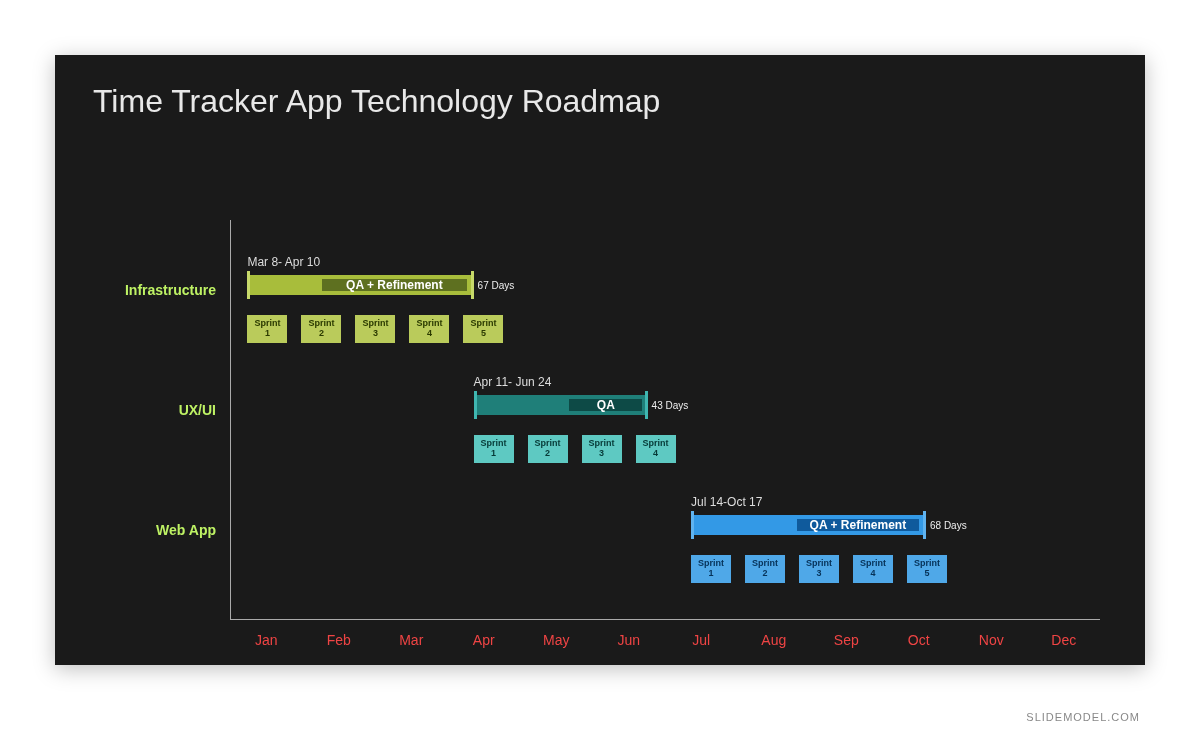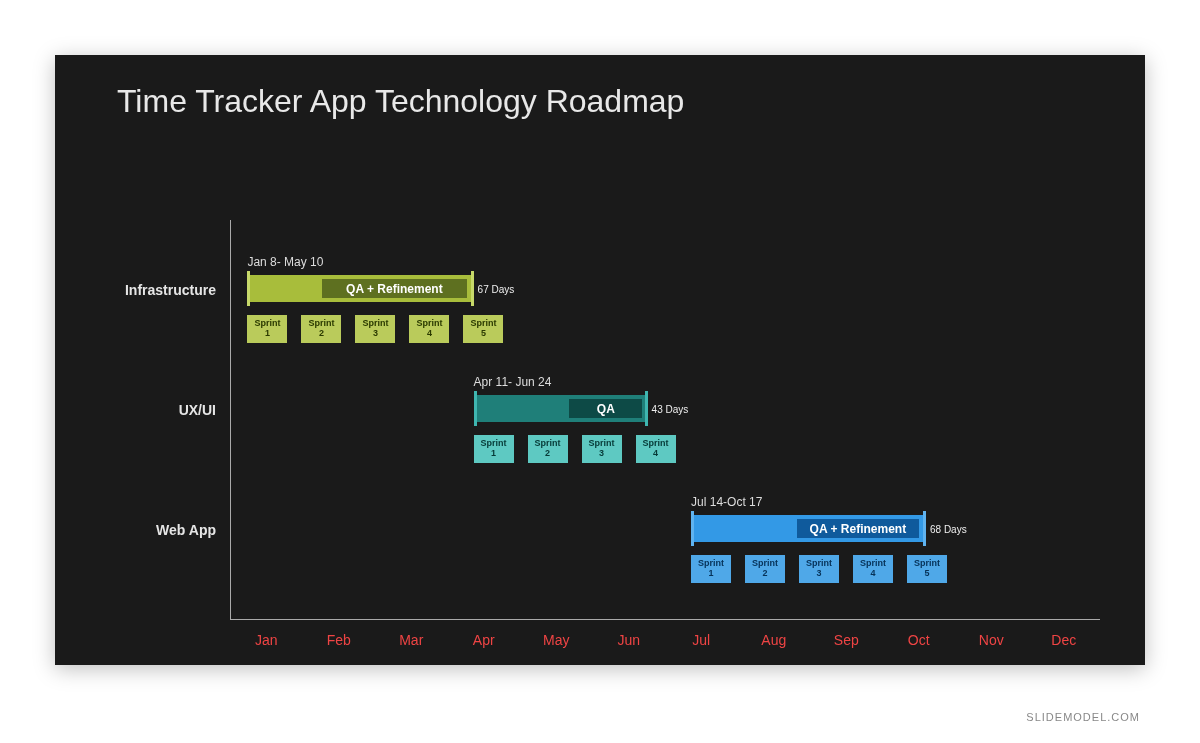--- a/index.html
+++ b/index.html
@@ -17,21 +17,20 @@
     width: 1090px;
     height: 610px;
     background: #1a1a1a;
     box-shadow: 0 4px 20px rgba(0,0,0,0.25);
   }
   .title {
     color: #e8e8e8;
     font-size: 32px;
     font-weight: 400;
     padding: 28px 0 0 38px;
-    margin-left: 24px;
   }
   .chart {
     position: absolute;
     left: 175px;
     top: 165px;
     width: 870px;
     height: 400px;
   }
   .y-axis {
     position: absolute;
@@ -49,36 +48,36 @@
     position: absolute;
     bottom: -28px;
     color: #ef4444;
     font-size: 14px;
     transform: translateX(-50%);
   }
   .row-label {
     position: absolute;
     right: 100%;
     padding-right: 14px;
-    color: #e5e5e5;
+    color: #bef264;
     font-size: 14px;
     font-weight: 600;
     white-space: nowrap;
     transform: translateY(-50%);
   }
   .lane { position: absolute; left: 0; right: 0; }
   .bar-group { position: absolute; }
   .date-range {
     position: absolute;
     top: -20px; left: 0;
     color: #ddd; font-size: 12px;
   }
   .main-bar {
     position: relative;
-    height: 27px;
+    height: 20px;
     display: flex;
     align-items: center;
   }
   .main-bar .cap-l, .main-bar .cap-r {
     position: absolute; top: -4px; bottom: -4px; width: 3px;
   }
   .main-bar .cap-l { left: 0; }
   .main-bar .cap-r { right: 0; }
   .qa-seg {
     position: absolute;
@@ -157,21 +156,21 @@
       <div class="month-label" style="left: 398.75px;">Jun</div>
       <div class="month-label" style="left: 471.25px;">Jul</div>
       <div class="month-label" style="left: 543.75px; text-align: right;">Aug</div>
       <div class="month-label" style="left: 616.25px;">Sep</div>
       <div class="month-label" style="left: 688.75px;">Oct</div>
       <div class="month-label" style="left: 761.25px;">Nov</div>
       <div class="month-label" style="left: 833.75px;">Dec</div>
       <div class="lane t-green" style="top: 55px;">
         <div class="row-label" style="top: 15px;">Infrastructure</div>
         <div class="bar-group" style="left: 17.4px; width: 226.2px;">
-          <div class="date-range">Jan 8- May 10</div>
+          <div class="date-range">Mar 8- Apr 10</div>
           <div class="main-bar">
             <div class="cap-l"></div>
             <div class="cap-r"></div>
             <div class="qa-seg" style="left: 33%; width: 64%;">QA + Refinement</div>
             <div class="dur-label">67 Days</div>
           </div>
           <div class="sprints">
             <div class="sprint">
               <span>Sprint</span>
               <span>1</span>

